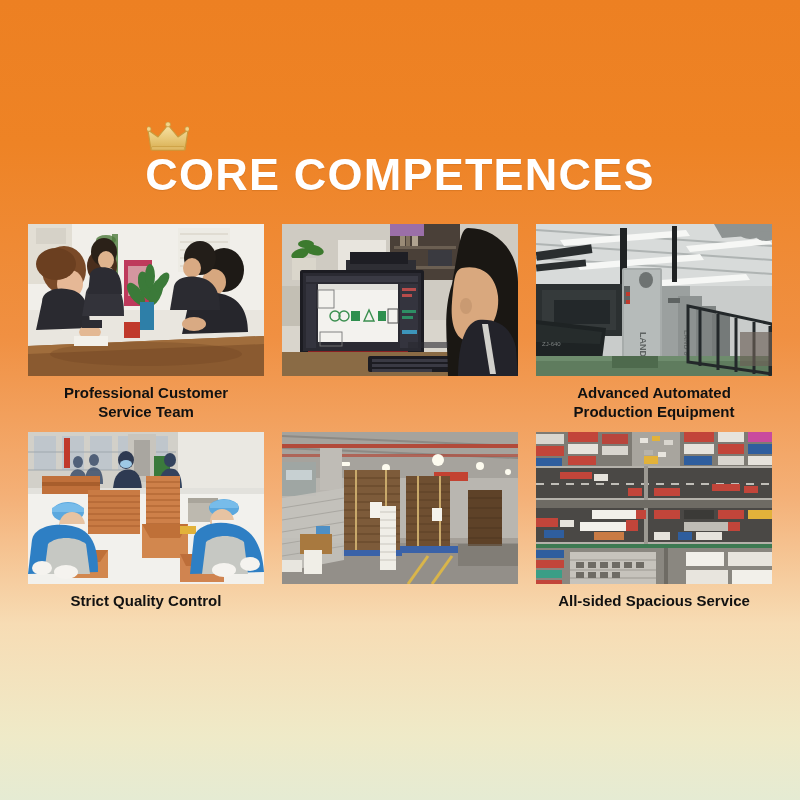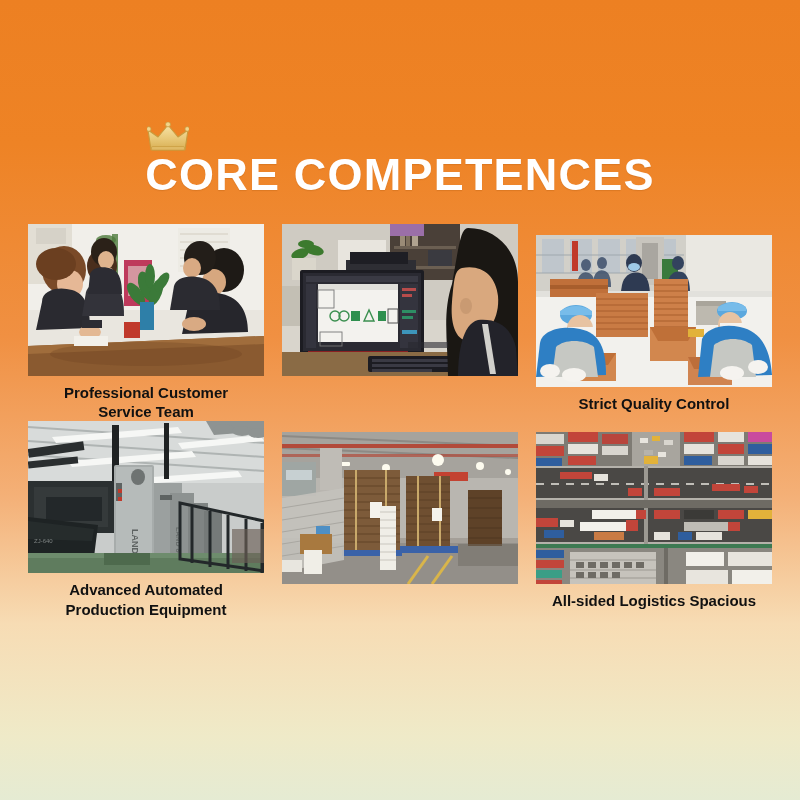--- a/index.html
+++ b/index.html
@@ -258,120 +258,20 @@
             <path d="M180 44 C200 40 214 52 216 72 C218 94 206 112 190 116 C174 120 168 100 170 78 C172 58 172 46 180 44 Z" fill="#D9A87E"></path>
             <path d="M196 96 C216 94 230 104 234 124 L236 152 L176 152 C176 130 180 100 196 96 Z" fill="#23232A"></path>
             <path d="M200 100 L208 150 L214 150 L206 100 Z" fill="#F0EEE8" opacity="0.85"></path>
             <ellipse cx="184" cy="82" rx="6" ry="8" fill="#C99A72"></ellipse>
           </g>
           <rect x="126" y="118" width="40" height="6" fill="#2A2A30" opacity="0.6"></rect>
         </svg>
       </div>
     </div>
 
-    <div class="card card-row2">
-      <div class="photo">
-        <svg viewBox="0 0 236 152" preserveAspectRatio="xMidYMid slice" aria-hidden="true">
-          <rect width="236" height="152" fill="#DEDCD6"></rect>
-          <rect x="0" y="0" width="236" height="56" fill="#D2D0C9"></rect>
-          <rect x="150" y="0" width="86" height="60" fill="#EAE8E2"></rect>
-          <g fill="#BFC6CC">
-            <rect x="6" y="4" width="22" height="34"></rect>
-            <rect x="34" y="4" width="22" height="34"></rect>
-            <rect x="62" y="4" width="22" height="34"></rect>
-            <rect x="90" y="4" width="22" height="34"></rect>
-            <rect x="118" y="4" width="22" height="34"></rect>
-          </g>
-          <g stroke="#9FA7AD" stroke-width="1.2">
-            <line x1="0" y1="20" x2="148" y2="20"></line>
-            <line x1="0" y1="38" x2="148" y2="38"></line>
-          </g>
-          <rect x="36" y="6" width="6" height="30" fill="#C0392B"></rect>
-          <rect x="100" y="2" width="28" height="48" fill="#C8C5BE"></rect>
-          <rect x="106" y="8" width="16" height="36" fill="#A9A6A0"></rect>
-          <rect x="126" y="24" width="16" height="26" fill="#3A7A3C"></rect>
-          <g fill="#2E3A52">
-            <ellipse cx="98" cy="28" rx="8" ry="9"></ellipse>
-            <path d="M86 50 C88 40 96 36 104 38 C112 40 114 50 114 62 L84 62 Z"></path>
-          </g>
-          <ellipse cx="98" cy="32" rx="6" ry="4" fill="#9EC9E6"></ellipse>
-          <g fill="#33435E">
-            <ellipse cx="142" cy="28" rx="6" ry="7"></ellipse>
-            <path d="M132 46 C134 38 140 35 146 37 C152 39 154 48 154 58 L130 58 Z"></path>
-          </g>
-          <g fill="#3D4F6B" opacity="0.85">
-            <ellipse cx="50" cy="30" rx="5" ry="6"></ellipse>
-            <path d="M42 44 C44 38 48 36 53 38 C58 40 59 47 59 54 L40 54 Z"></path>
-            <ellipse cx="66" cy="28" rx="5" ry="6"></ellipse>
-            <path d="M58 42 C60 36 64 34 69 36 C74 38 75 45 75 52 L56 52 Z"></path>
-          </g>
-          <rect x="0" y="56" width="236" height="96" fill="#F2F1ED"></rect>
-          <rect x="0" y="56" width="236" height="6" fill="#E2E1DC"></rect>
-          <rect x="14" y="44" width="58" height="18" fill="#C0703A"></rect>
-          <rect x="14" y="50" width="58" height="4" fill="#A85E2C"></rect>
-          <g>
-            <rect x="60" y="58" width="52" height="44" fill="#C97B44"></rect>
-            <g stroke="#A85E2C" stroke-width="1">
-              <line x1="60" y1="64" x2="112" y2="64"></line>
-              <line x1="60" y1="70" x2="112" y2="70"></line>
-              <line x1="60" y1="76" x2="112" y2="76"></line>
-              <line x1="60" y1="82" x2="112" y2="82"></line>
-              <line x1="60" y1="88" x2="112" y2="88"></line>
-              <line x1="60" y1="94" x2="112" y2="94"></line>
-            </g>
-          </g>
-          <g>
-            <rect x="118" y="44" width="34" height="58" fill="#CE8049"></rect>
-            <g stroke="#A85E2C" stroke-width="1">
-              <line x1="118" y1="50" x2="152" y2="50"></line>
-              <line x1="118" y1="56" x2="152" y2="56"></line>
-              <line x1="118" y1="62" x2="152" y2="62"></line>
-              <line x1="118" y1="68" x2="152" y2="68"></line>
-              <line x1="118" y1="74" x2="152" y2="74"></line>
-              <line x1="118" y1="80" x2="152" y2="80"></line>
-              <line x1="118" y1="86" x2="152" y2="86"></line>
-              <line x1="118" y1="92" x2="152" y2="92"></line>
-            </g>
-          </g>
-          <g>
-            <rect x="114" y="92" width="46" height="34" fill="#D2874E"></rect>
-            <path d="M114 92 L160 92 L152 106 L122 106 Z" fill="#BF7038"></path>
-          </g>
-          <rect x="160" y="66" width="30" height="24" fill="#BDB9AF"></rect>
-          <rect x="160" y="66" width="30" height="5" fill="#A9A59B"></rect>
-          <rect x="152" y="94" width="16" height="8" fill="#E2B23A"></rect>
-          <rect x="36" y="118" width="44" height="28" fill="#D2874E"></rect>
-          <path d="M36 118 L80 118 L72 130 L44 130 Z" fill="#BF7038"></path>
-          <rect x="152" y="122" width="44" height="28" fill="#D08450"></rect>
-          <path d="M152 122 L196 122 L190 134 L158 134 Z" fill="#BD6E3A"></path>
-          <g>
-            <ellipse cx="40" cy="80" rx="16" ry="10" fill="#5BA8DE"></ellipse>
-            <path d="M24 76 Q40 66 56 76 L56 80 L24 80 Z" fill="#77BCEA"></path>
-            <ellipse cx="44" cy="94" rx="13" ry="14" fill="#E7C3A2"></ellipse>
-            <rect x="32" y="92" width="26" height="12" fill="#F4F2EE"></rect>
-            <path d="M4 108 C6 96 24 90 44 94 C64 98 70 114 70 140 L0 142 Z" fill="#2E7FC4"></path>
-            <path d="M20 112 C28 104 48 104 58 112 L62 142 L16 142 Z" fill="#C6C8C3"></path>
-            <ellipse cx="38" cy="140" rx="12" ry="7" fill="#F5F3EF"></ellipse>
-            <ellipse cx="14" cy="136" rx="10" ry="7" fill="#F5F3EF"></ellipse>
-          </g>
-          <g>
-            <ellipse cx="196" cy="76" rx="15" ry="9" fill="#5BA8DE"></ellipse>
-            <path d="M182 72 Q196 63 210 72 L210 76 L182 76 Z" fill="#77BCEA"></path>
-            <ellipse cx="194" cy="90" rx="12" ry="13" fill="#E7C3A2"></ellipse>
-            <rect x="184" y="88" width="24" height="11" fill="#F4F2EE"></rect>
-            <path d="M166 104 C170 94 186 88 204 92 C224 96 234 112 236 140 L162 142 Z" fill="#2E7FC4"></path>
-            <path d="M178 110 C188 102 206 102 216 110 L220 142 L174 142 Z" fill="#C6C8C3"></path>
-            <ellipse cx="196" cy="138" rx="12" ry="7" fill="#F5F3EF"></ellipse>
-            <ellipse cx="222" cy="132" rx="10" ry="7" fill="#F5F3EF"></ellipse>
-          </g>
-        </svg>
-      </div>
-      <span class="caption">Strict Quality Control</span>
-    </div>
-
     <div class="card">
       <div class="photo">
         <svg viewBox="0 0 236 152" preserveAspectRatio="xMidYMid slice" aria-hidden="true">
           <rect width="236" height="152" fill="#C9CCCB"></rect>
           <rect x="0" y="0" width="236" height="62" fill="#D8DBDA"></rect>
           <g stroke="#AFB4B3" stroke-width="2">
             <line x1="0" y1="6" x2="236" y2="22"></line>
             <line x1="0" y1="20" x2="236" y2="36"></line>
             <line x1="0" y1="34" x2="236" y2="50"></line>
           </g>
@@ -426,20 +326,120 @@
           <rect x="204" y="108" width="32" height="34" fill="#6B6056" opacity="0.65"></rect>
         </svg>
       </div>
       <span class="caption">Advanced Automated
 Production Equipment</span>
     </div>
 
     <div class="card card-row2">
       <div class="photo">
         <svg viewBox="0 0 236 152" preserveAspectRatio="xMidYMid slice" aria-hidden="true">
+          <rect width="236" height="152" fill="#DEDCD6"></rect>
+          <rect x="0" y="0" width="236" height="56" fill="#D2D0C9"></rect>
+          <rect x="150" y="0" width="86" height="60" fill="#EAE8E2"></rect>
+          <g fill="#BFC6CC">
+            <rect x="6" y="4" width="22" height="34"></rect>
+            <rect x="34" y="4" width="22" height="34"></rect>
+            <rect x="62" y="4" width="22" height="34"></rect>
+            <rect x="90" y="4" width="22" height="34"></rect>
+            <rect x="118" y="4" width="22" height="34"></rect>
+          </g>
+          <g stroke="#9FA7AD" stroke-width="1.2">
+            <line x1="0" y1="20" x2="148" y2="20"></line>
+            <line x1="0" y1="38" x2="148" y2="38"></line>
+          </g>
+          <rect x="36" y="6" width="6" height="30" fill="#C0392B"></rect>
+          <rect x="100" y="2" width="28" height="48" fill="#C8C5BE"></rect>
+          <rect x="106" y="8" width="16" height="36" fill="#A9A6A0"></rect>
+          <rect x="126" y="24" width="16" height="26" fill="#3A7A3C"></rect>
+          <g fill="#2E3A52">
+            <ellipse cx="98" cy="28" rx="8" ry="9"></ellipse>
+            <path d="M86 50 C88 40 96 36 104 38 C112 40 114 50 114 62 L84 62 Z"></path>
+          </g>
+          <ellipse cx="98" cy="32" rx="6" ry="4" fill="#9EC9E6"></ellipse>
+          <g fill="#33435E">
+            <ellipse cx="142" cy="28" rx="6" ry="7"></ellipse>
+            <path d="M132 46 C134 38 140 35 146 37 C152 39 154 48 154 58 L130 58 Z"></path>
+          </g>
+          <g fill="#3D4F6B" opacity="0.85">
+            <ellipse cx="50" cy="30" rx="5" ry="6"></ellipse>
+            <path d="M42 44 C44 38 48 36 53 38 C58 40 59 47 59 54 L40 54 Z"></path>
+            <ellipse cx="66" cy="28" rx="5" ry="6"></ellipse>
+            <path d="M58 42 C60 36 64 34 69 36 C74 38 75 45 75 52 L56 52 Z"></path>
+          </g>
+          <rect x="0" y="56" width="236" height="96" fill="#F2F1ED"></rect>
+          <rect x="0" y="56" width="236" height="6" fill="#E2E1DC"></rect>
+          <rect x="14" y="44" width="58" height="18" fill="#C0703A"></rect>
+          <rect x="14" y="50" width="58" height="4" fill="#A85E2C"></rect>
+          <g>
+            <rect x="60" y="58" width="52" height="44" fill="#C97B44"></rect>
+            <g stroke="#A85E2C" stroke-width="1">
+              <line x1="60" y1="64" x2="112" y2="64"></line>
+              <line x1="60" y1="70" x2="112" y2="70"></line>
+              <line x1="60" y1="76" x2="112" y2="76"></line>
+              <line x1="60" y1="82" x2="112" y2="82"></line>
+              <line x1="60" y1="88" x2="112" y2="88"></line>
+              <line x1="60" y1="94" x2="112" y2="94"></line>
+            </g>
+          </g>
+          <g>
+            <rect x="118" y="44" width="34" height="58" fill="#CE8049"></rect>
+            <g stroke="#A85E2C" stroke-width="1">
+              <line x1="118" y1="50" x2="152" y2="50"></line>
+              <line x1="118" y1="56" x2="152" y2="56"></line>
+              <line x1="118" y1="62" x2="152" y2="62"></line>
+              <line x1="118" y1="68" x2="152" y2="68"></line>
+              <line x1="118" y1="74" x2="152" y2="74"></line>
+              <line x1="118" y1="80" x2="152" y2="80"></line>
+              <line x1="118" y1="86" x2="152" y2="86"></line>
+              <line x1="118" y1="92" x2="152" y2="92"></line>
+            </g>
+          </g>
+          <g>
+            <rect x="114" y="92" width="46" height="34" fill="#D2874E"></rect>
+            <path d="M114 92 L160 92 L152 106 L122 106 Z" fill="#BF7038"></path>
+          </g>
+          <rect x="160" y="66" width="30" height="24" fill="#BDB9AF"></rect>
+          <rect x="160" y="66" width="30" height="5" fill="#A9A59B"></rect>
+          <rect x="152" y="94" width="16" height="8" fill="#E2B23A"></rect>
+          <rect x="36" y="118" width="44" height="28" fill="#D2874E"></rect>
+          <path d="M36 118 L80 118 L72 130 L44 130 Z" fill="#BF7038"></path>
+          <rect x="152" y="122" width="44" height="28" fill="#D08450"></rect>
+          <path d="M152 122 L196 122 L190 134 L158 134 Z" fill="#BD6E3A"></path>
+          <g>
+            <ellipse cx="40" cy="80" rx="16" ry="10" fill="#5BA8DE"></ellipse>
+            <path d="M24 76 Q40 66 56 76 L56 80 L24 80 Z" fill="#77BCEA"></path>
+            <ellipse cx="44" cy="94" rx="13" ry="14" fill="#E7C3A2"></ellipse>
+            <rect x="32" y="92" width="26" height="12" fill="#F4F2EE"></rect>
+            <path d="M4 108 C6 96 24 90 44 94 C64 98 70 114 70 140 L0 142 Z" fill="#2E7FC4"></path>
+            <path d="M20 112 C28 104 48 104 58 112 L62 142 L16 142 Z" fill="#C6C8C3"></path>
+            <ellipse cx="38" cy="140" rx="12" ry="7" fill="#F5F3EF"></ellipse>
+            <ellipse cx="14" cy="136" rx="10" ry="7" fill="#F5F3EF"></ellipse>
+          </g>
+          <g>
+            <ellipse cx="196" cy="76" rx="15" ry="9" fill="#5BA8DE"></ellipse>
+            <path d="M182 72 Q196 63 210 72 L210 76 L182 76 Z" fill="#77BCEA"></path>
+            <ellipse cx="194" cy="90" rx="12" ry="13" fill="#E7C3A2"></ellipse>
+            <rect x="184" y="88" width="24" height="11" fill="#F4F2EE"></rect>
+            <path d="M166 104 C170 94 186 88 204 92 C224 96 234 112 236 140 L162 142 Z" fill="#2E7FC4"></path>
+            <path d="M178 110 C188 102 206 102 216 110 L220 142 L174 142 Z" fill="#C6C8C3"></path>
+            <ellipse cx="196" cy="138" rx="12" ry="7" fill="#F5F3EF"></ellipse>
+            <ellipse cx="222" cy="132" rx="10" ry="7" fill="#F5F3EF"></ellipse>
+          </g>
+        </svg>
+      </div>
+      <span class="caption">Strict Quality Control</span>
+    </div>
+
+    <div class="card card-row2">
+      <div class="photo">
+        <svg viewBox="0 0 236 152" preserveAspectRatio="xMidYMid slice" aria-hidden="true">
           <rect width="236" height="152" fill="#B9B6B0"></rect>
           <rect x="0" y="0" width="236" height="46" fill="#A6A39D"></rect>
           <g stroke="#8D8A85" stroke-width="2">
             <line x1="0" y1="4" x2="236" y2="14"></line>
             <line x1="0" y1="16" x2="236" y2="26"></line>
           </g>
           <rect x="0" y="12" width="236" height="4" fill="#B24A3A"></rect>
           <rect x="0" y="22" width="236" height="3" fill="#B24A3A" opacity="0.7"></rect>
           <g fill="#FDFBEF">
             <circle cx="156" cy="28" r="6"></circle>
@@ -646,17 +646,17 @@
           </g>
           <g>
             <rect x="150" y="120" width="38" height="14" fill="#F2F0EA"></rect>
             <rect x="192" y="120" width="44" height="14" fill="#E8E5DE"></rect>
             <rect x="150" y="138" width="42" height="14" fill="#E8E5DE"></rect>
             <rect x="196" y="138" width="40" height="14" fill="#F2F0EA"></rect>
           </g>
           <rect x="128" y="116" width="4" height="36" fill="#6E6B64"></rect>
         </svg>
       </div>
-      <span class="caption">All-sided Logistics Spacious</span>
+      <span class="caption">All-sided Spacious Service</span>
     </div>
 
   </div>
 </div>
 
 </body></html>

